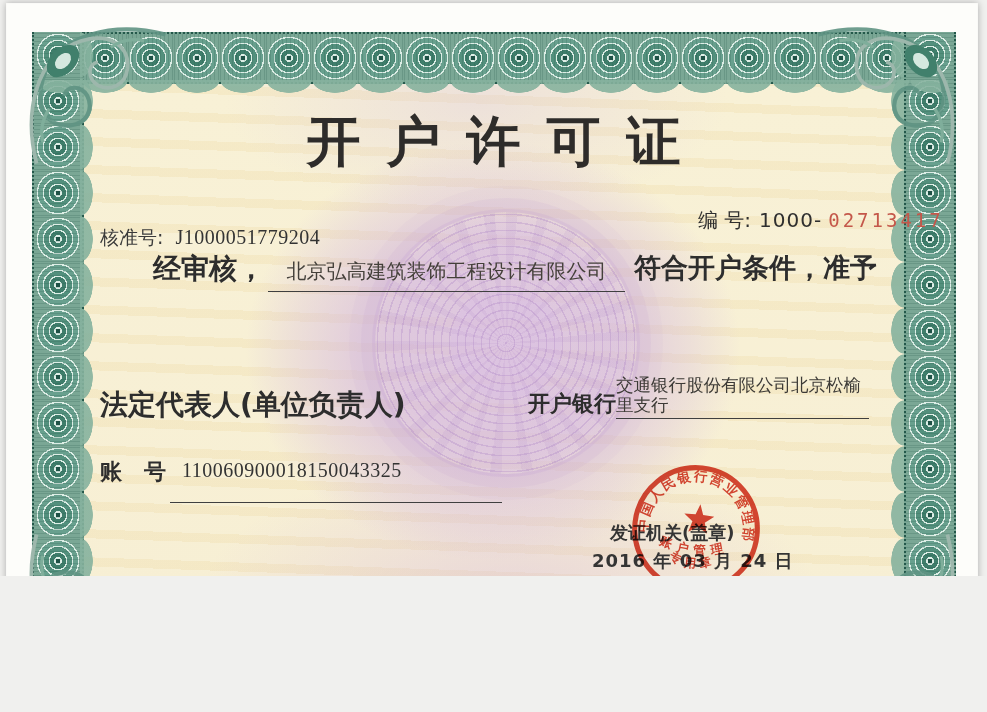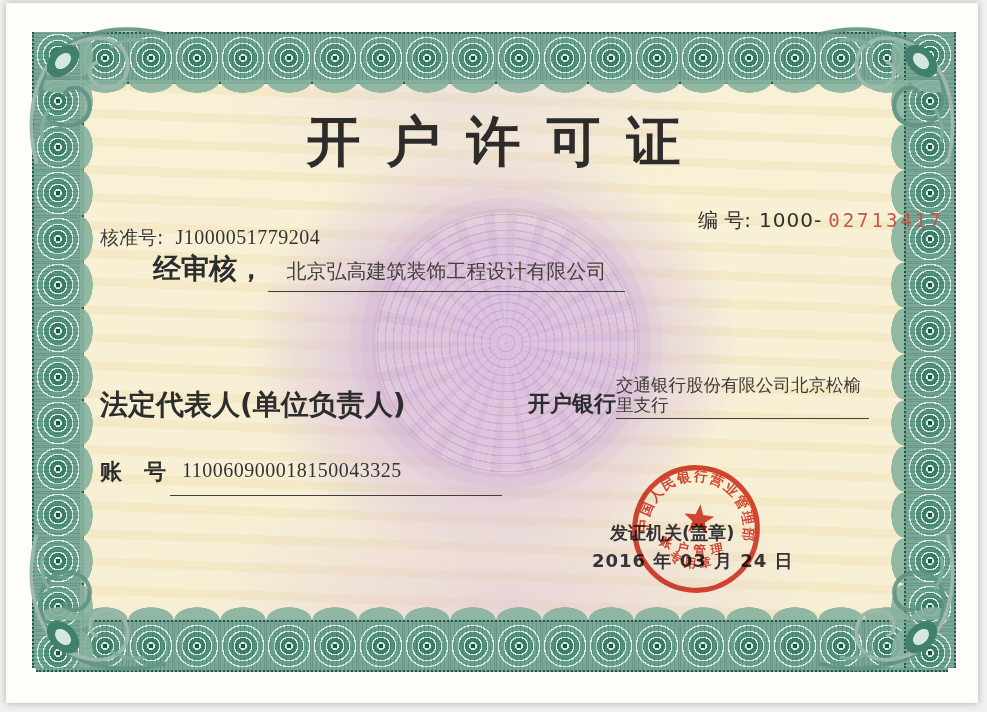--- a/index.html
+++ b/index.html
@@ -1,17 +1,17 @@
 <!DOCTYPE html>
 <html><head>
 <meta charset="utf-8">
 <style>
   html,body{margin:0;padding:0;}
   body{width:987px;height:712px;background:#f0f0ee;font-family:"DejaVu Sans",sans-serif;}
-  .stage{position:relative;width:987px;height:712px;overflow:hidden;}
+  .stage{position:relative;width:987px;height:576px;overflow:hidden;}
   .paper{position:absolute;left:6px;top:3px;width:972px;height:700px;background:#fdfdfa;
          box-shadow:0 0 7px rgba(0,0,0,.28), inset 0 0 2px rgba(0,0,0,.05);}
 
   
   .bg{position:absolute;left:80px;top:80px;width:826px;height:542px;
       background:
         radial-gradient(ellipse 330px 280px at 50% 50%, rgba(210,180,224,.60) 0 40%, rgba(210,180,224,.28) 60%, rgba(210,180,224,0) 75%),
         radial-gradient(ellipse 430px 200px at 52% 96%, rgba(214,182,222,.45), rgba(214,182,222,0) 72%),
         radial-gradient(ellipse 360px 160px at 48% 4%, rgba(216,194,226,.35), rgba(216,194,226,0) 70%),
         repeating-linear-gradient(2deg, rgba(230,198,122,.16) 0 9px, rgba(230,198,122,0) 9px 28px),
@@ -67,21 +67,21 @@
   .qualify{left:634px;top:250px;font-size:27px;font-weight:700;}
   .openline{left:100px;top:304px;font-size:28px;font-weight:700;}
   .replabel{left:100px;top:386px;font-size:28px;font-weight:700;}
   .repname{left:338px;top:392px;width:188px;font-size:19px;font-family:"Liberation Serif",serif;color:#3c3a36;
            border-bottom:1.5px solid #3f3f3f;padding-bottom:5px;padding-left:10px;}
   .banklabel{left:528px;top:389px;font-size:22px;font-weight:700;}
   .bankname{left:616px;top:375px;width:253px;font-size:17.5px;line-height:20px;font-family:"Liberation Serif",serif;
             color:#3c3a36;border-bottom:1.5px solid #3f3f3f;padding-bottom:3px;}
   .acctlabel{left:100px;top:457px;font-size:22px;font-weight:700;}
   .acctnum{left:170px;top:459px;width:320px;font-size:20px;font-family:"Liberation Serif",serif;color:#333;
-           letter-spacing:.5px;border-bottom:1.5px solid #3f3f3f;padding-bottom:13px;padding-left:12px;}
+           letter-spacing:.5px;border-bottom:1.5px solid #3f3f3f;padding-bottom:20px;padding-left:12px;}
   .issuer{left:610px;top:521px;font-size:18px;font-weight:600;color:#343434;}
   .idate{left:592px;top:549px;font-size:18px;font-weight:600;color:#343434;letter-spacing:1px;}
 
   
   .seal{position:absolute;left:631px;top:464px;width:130px;height:130px;transform:rotate(6deg);
         mix-blend-mode:multiply;opacity:.93;}
 </style>
 </head>
 <body>
 
@@ -133,20 +133,21 @@
   <div class="abs approval">
     <span>核准号:</span><span class="val">J1000051779204</span>
   </div>
 
   <div class="abs serial">
     <span>编 号:</span><span class="prefix">1000-</span><span class="red">02713417</span>
   </div>
 
   <div class="abs audited">经审核，</div>
   <div class="abs company">北京弘高建筑装饰工程设计有限公司</div>
+  <div class="abs qualify">符合开户条件，准予</div>
 
   <div class="abs replabel">法定代表人(单位负责人)</div>
 
   <div class="abs banklabel">开户银行</div>
   <div class="abs bankname">交通银行股份有限公司北京松榆里支行</div>
 
   <div class="abs acctlabel">账　号</div>
   <div class="abs acctnum">110060900018150043325</div>
 
   <div class="abs issuer">发证机关(盖章)</div>

